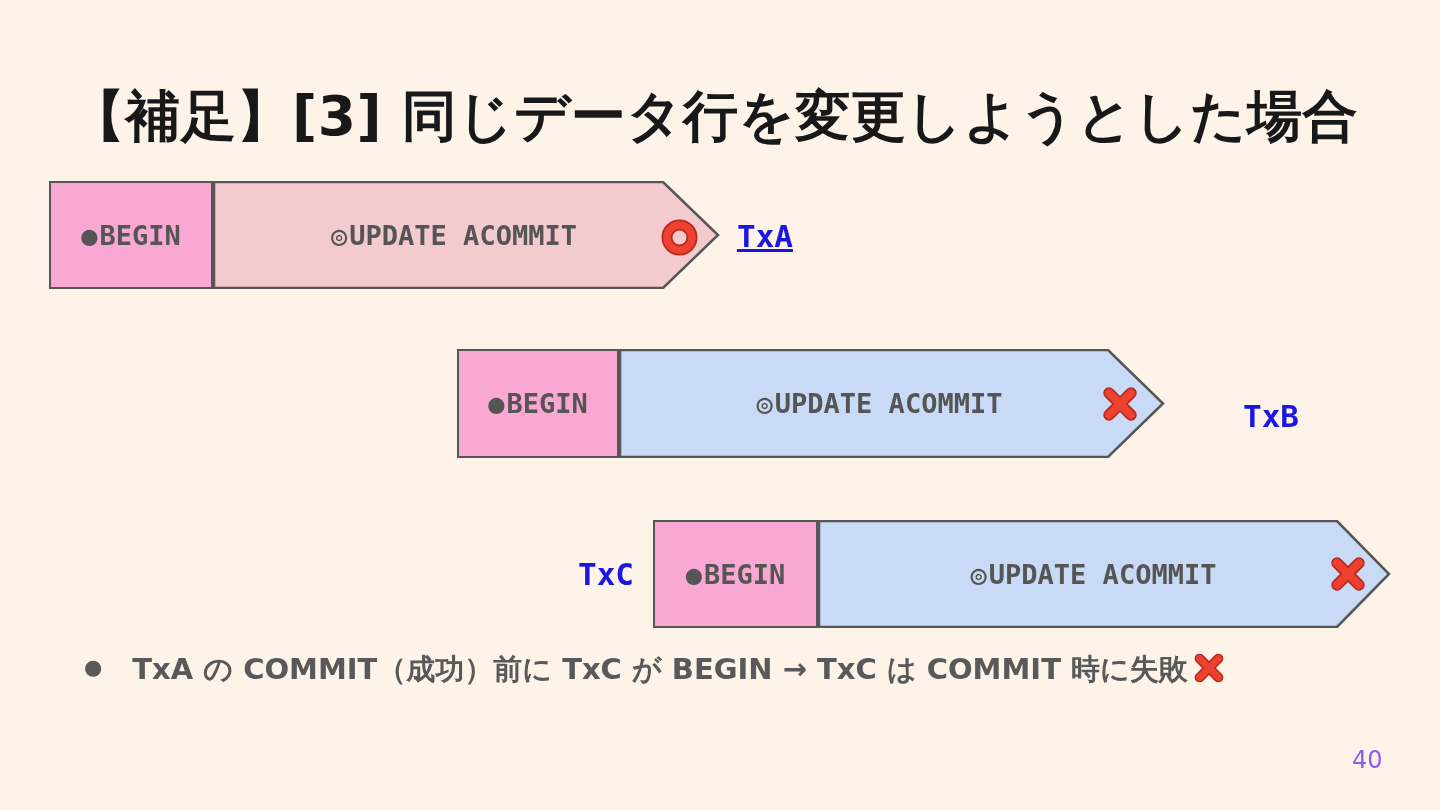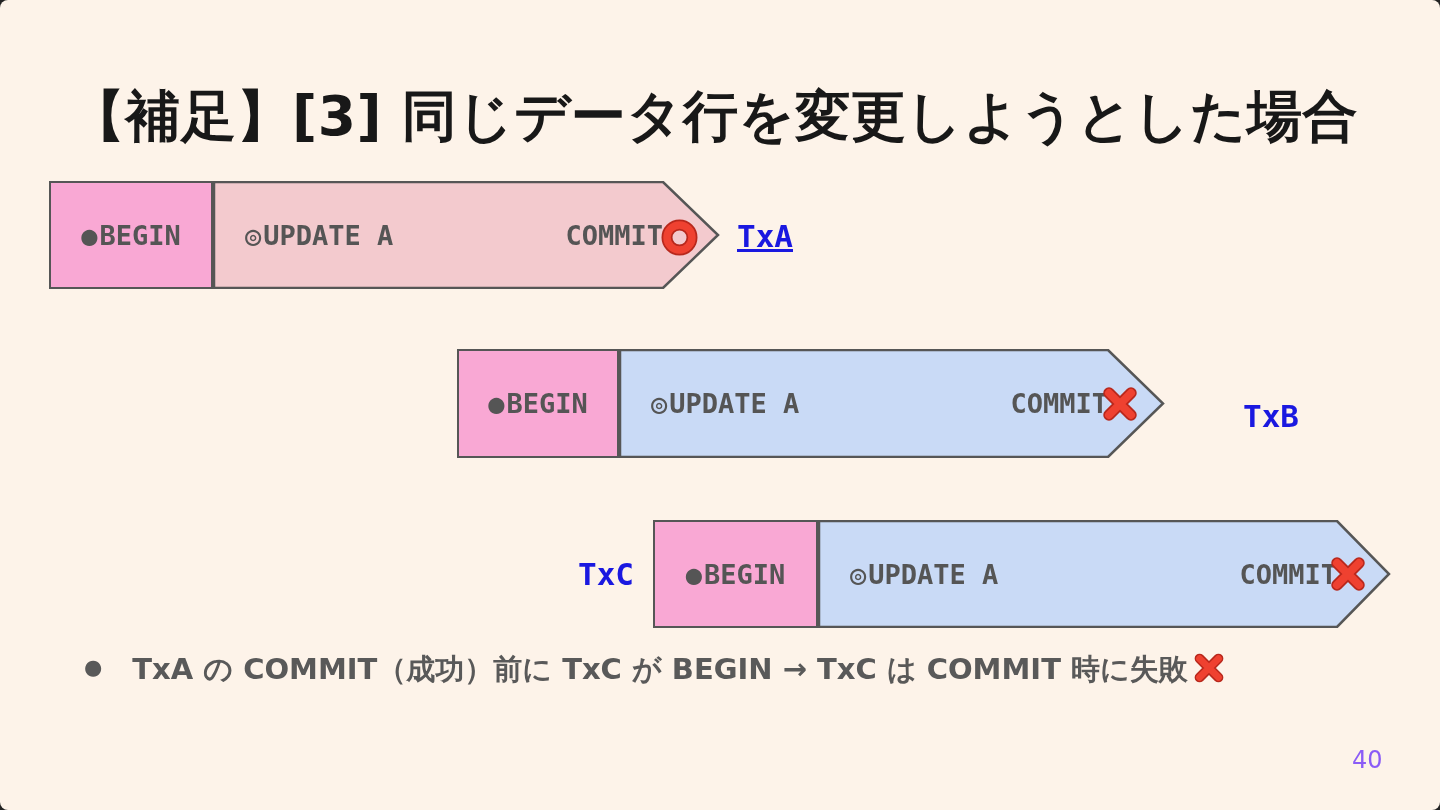--- a/index.html
+++ b/index.html
@@ -1,19 +1,19 @@
 <!DOCTYPE html>
 <html><head>
 <meta charset="utf-8">
 <style>
   * { margin:0; padding:0; box-sizing:border-box; }
   body { background:#222; font-family:"DejaVu Sans", sans-serif; }
   .stage {
     position:relative; width:1440px; height:810px;
-    background:#fdf3e9; overflow:hidden;border-radius:8px;
+    background:#fdf3e9; overflow:hidden;
   }
   .slide-title {
     position:absolute; left:70px; top:80px;
     font-size:55px; font-weight:800; color:#181818;
     white-space:nowrap; letter-spacing:0.5px;
     font-family:"DejaVu Sans", sans-serif;
   }
   .bar { position:absolute; }
   .begin-box {
     position:absolute; left:0; top:0; height:100%;
@@ -22,21 +22,21 @@
   }
   .mono-label {
     font-family:"DejaVu Sans Mono","Liberation Mono",monospace;
     font-weight:bold; font-size:27px; color:#555555;
     white-space:nowrap;
   }
   .glyph { margin-right:2px; }
   .arrow-svg { position:absolute; top:0; display:block; }
   .arrow-text {
     position:absolute; top:0; height:100%;
-    display:flex; align-items:center; justify-content:space-between;
+    display:flex; align-items:center; justify-content:center;
     padding-left:32px;
   }
   .tx-label {
     position:absolute;
     font-family:"DejaVu Sans Mono","Liberation Mono",monospace;
     font-weight:bold; font-size:31px; color:#1a18e0;
     white-space:nowrap;
   }
   .tx-label.right-align { }
   .mark { position:absolute; }

